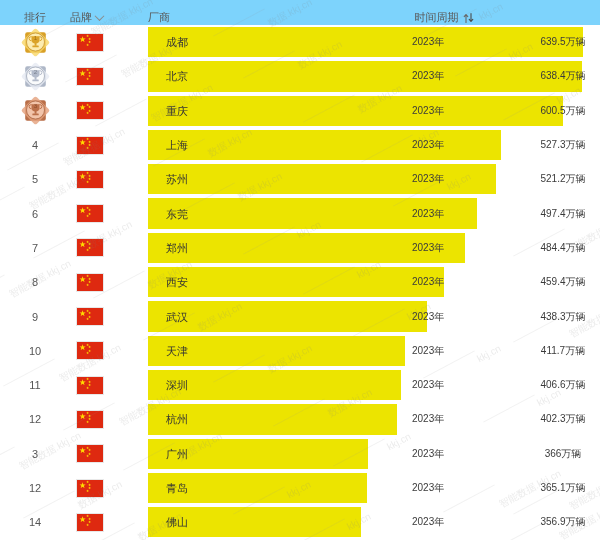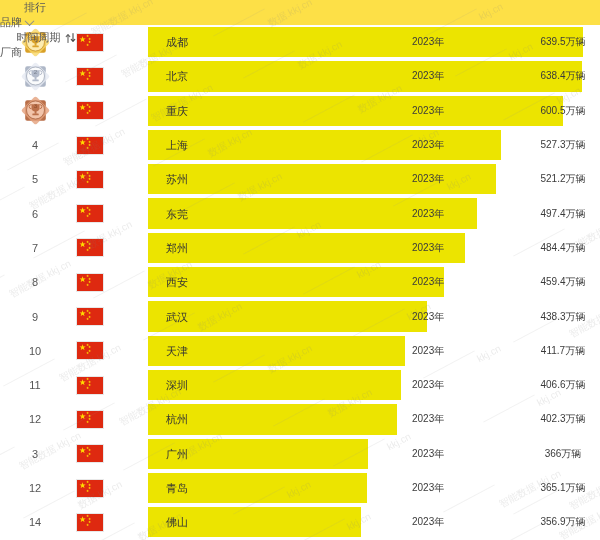--- a/index.html
+++ b/index.html
@@ -41,24 +41,23 @@
     height: 1px;
     background: rgba(150,150,150,0.13);
     transform: rotate(-28deg);
   }
 
   
   .table-header {
     position: relative;
     height: 25px;
     display: flex;
-    align-items: flex-start;
-    background: #fde047;
+    align-items: flex-end;
+    background: #7dd3fc;
     z-index: 3;
-    flex-direction: column;
   }
   .th {
     font-size: 11px;
     color: #585858;
     display: flex;
     align-items: center;
     gap: 4px;
     white-space: nowrap;
   }
   .th-rank   { width: 70px; justify-content: center; }
@@ -203,31 +202,31 @@
 <div id="app">
 
   <div class="table-header">
     <div class="th th-rank">
       <span>排行</span>
     </div>
     <div class="th th-brand">
       <span>品牌</span>
       <span class="chevron-down"></span>
     </div>
+    <div class="th th-maker">
+      <span>厂商</span>
+    </div>
     <div class="th th-period">
       <span>时间周期</span>
       <span class="sort-icon">
         <svg width="11" height="12" viewBox="0 0 11 12">
           <path d="M3 10.5 L3 2.5 M3 2.5 L1.2 4.6 M3 2.5 L4.8 4.6" stroke="#666" stroke-width="1.1" fill="none" stroke-linecap="round"></path>
           <path d="M8 1.5 L8 9.5 M8 9.5 L6.2 7.4 M8 9.5 L9.8 7.4" stroke="#4a4a4a" stroke-width="1.1" fill="none" stroke-linecap="round"></path>
         </svg>
       </span>
-    </div>
-    <div class="th th-maker">
-      <span>厂商</span>
     </div>
   </div>
 
   <div class="rows" id="rows-container">
       <div class="row">
     <div class="cell-rank">
           <span class="medal">
   <svg width="31" height="31" viewBox="0 0 31 31">
     <g>
       <rect x="5.2" y="5.2" width="20.6" height="20.6" rx="2" fill="#d79b1b" opacity="0.95"></rect>

